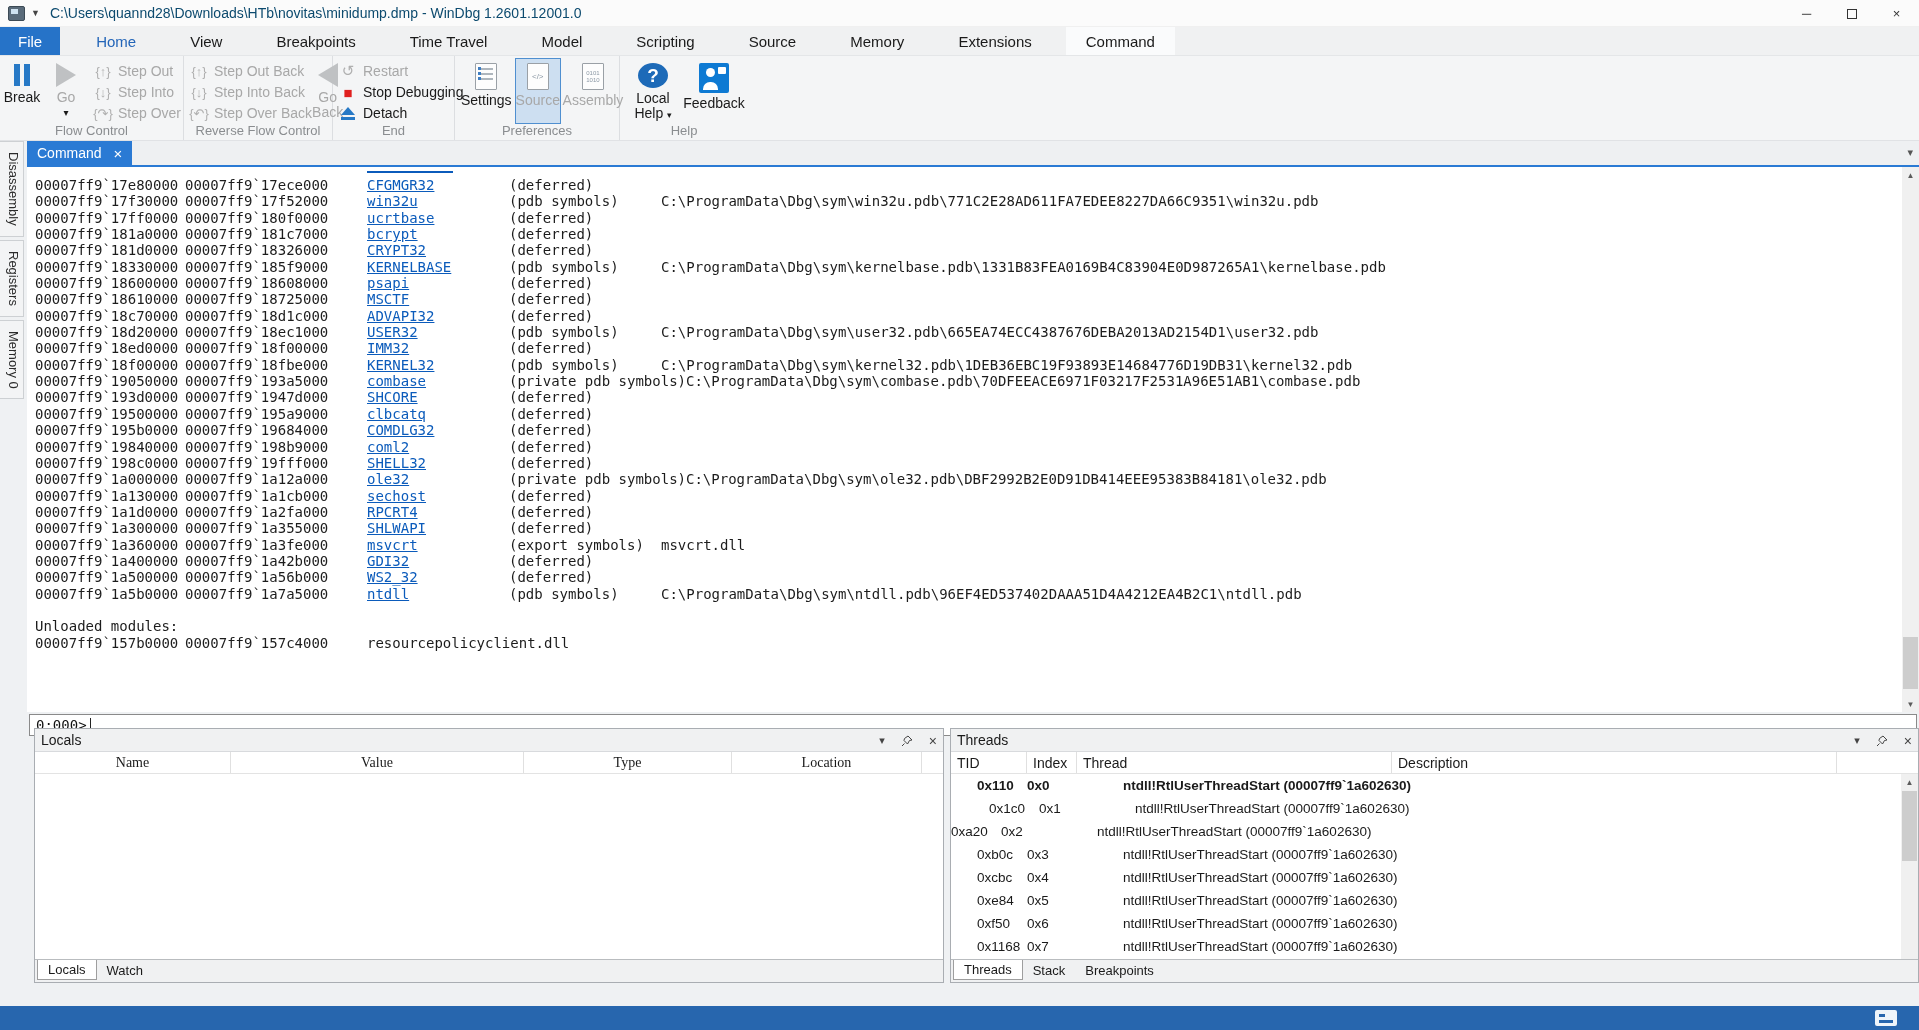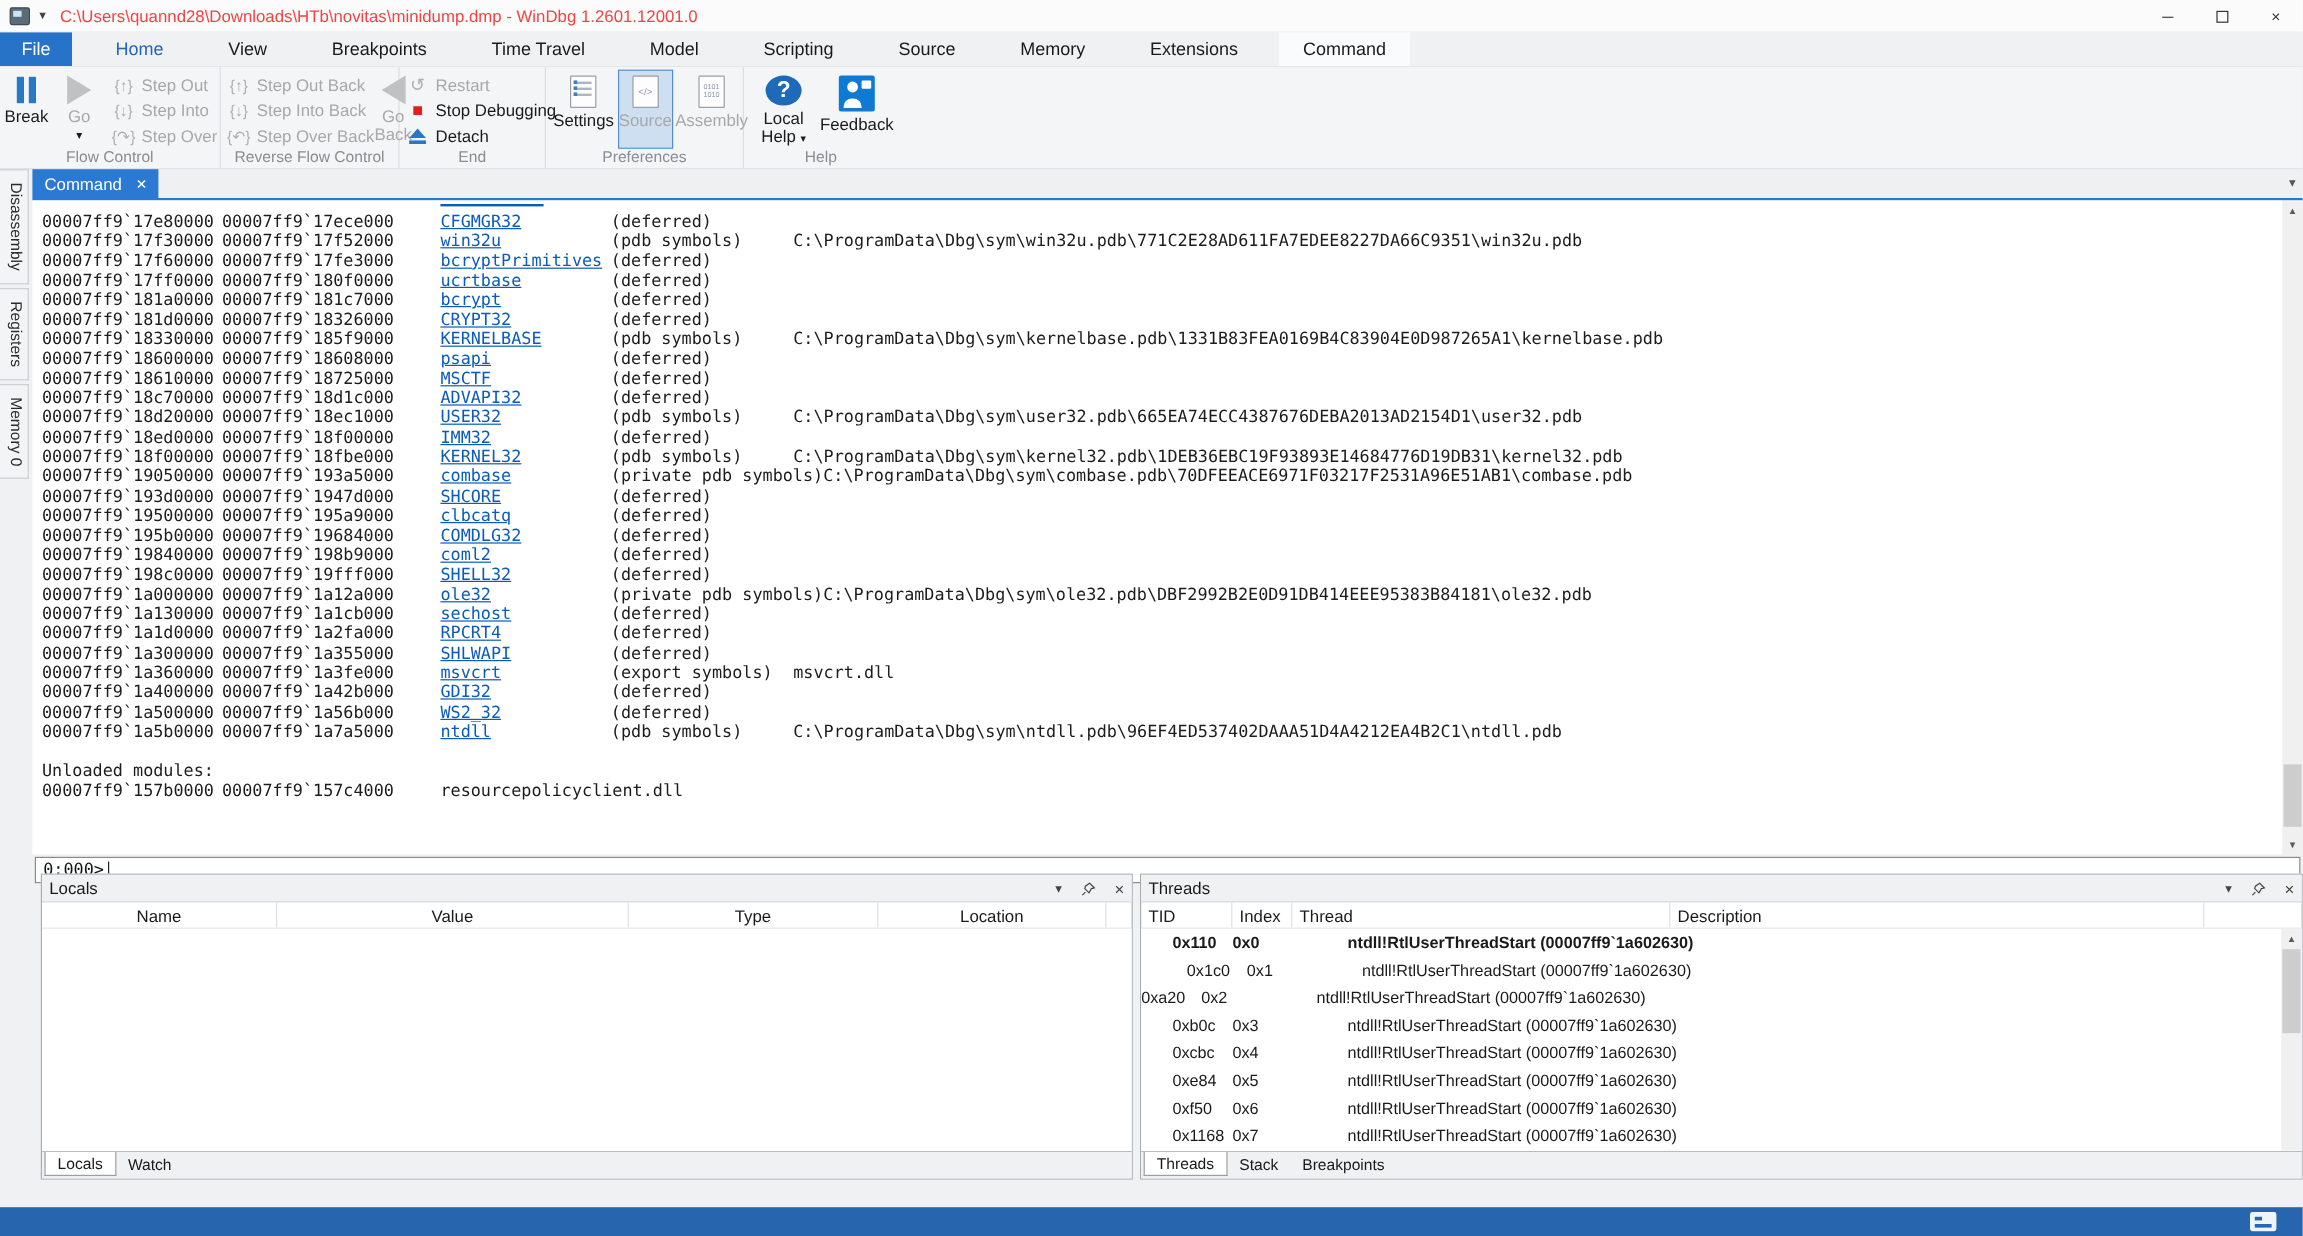--- a/index.html
+++ b/index.html
@@ -4,21 +4,21 @@
 <style>
   * { margin:0; padding:0; box-sizing:border-box; }
   html,body { width:1919px; height:1030px; overflow:hidden; font-family:"Liberation Sans", sans-serif; background:#eff1f3; }
   #app { position:relative; width:1919px; height:1030px; background:#eff1f3; }
 
   
   .titlebar { position:absolute; left:0; top:0; width:100%; height:27px; background:#fbfbfb; display:flex; align-items:center; border-bottom:1px solid #f0f0f0; }
   .app-icon { width:17px; height:15px; margin:0 6px 0 8px; background:#5a6b7a; border:1px solid #3c4a55; border-radius:2px; position:relative; }
   .app-icon::after { content:""; position:absolute; left:2px; top:2px; width:7px; height:5px; background:#cfe2f0; }
   .qa-caret { font-size:9px; color:#444; margin-right:10px; }
-  .title-text { font-size:14px; color:#ef4444; }
+  .title-text { font-size:14px; color:#0c4a6e; }
   .win-controls { position:absolute; right:0; top:0; height:27px; display:flex; }
   .win-btn { width:45px; height:27px; display:flex; align-items:center; justify-content:center; font-size:13px; color:#333; }
   .win-btn.max span { display:block; width:10px; height:10px; border:1px solid #333; }
 
   
   .ribbon-tabs { position:absolute; left:0; top:27px; width:100%; height:29px; background:#f0f1f2; display:flex; align-items:stretch; border-bottom:1px solid #e4e6e8; }
   .rtab { padding:0 20px; display:flex; align-items:center; font-size:15px; color:#1a1a1a; margin-right:14px; }
   .rtab.file { background:var(--file-tab); color:#fff; margin-right:16px; padding:0 18px; }
   .rtab.active { color:#2365b8; }
   .rtab.light { background:#fafbfc; }
@@ -86,21 +86,21 @@
   
   .panel { position:absolute; top:587px; height:255px; background:#fff; border:1px solid #a9adb2; display:flex; flex-direction:column; }
   .panel.locals { left:34px; width:910px; }
   .panel.threads { left:950px; width:969px; }
   .panel-title { height:23px; background:#f0f1f2; border-bottom:1px solid #d8dadd; display:flex; align-items:center; font-size:14px; color:#1a1a1a; padding:0 6px; position:relative; }
   .panel-icons { position:absolute; right:6px; top:0; height:23px; display:flex; align-items:center; gap:16px; color:#444; }
   .panel-icons .ic { font-size:11px; }
   .pin-svg { width:12px; height:12px; }
   .col-header { height:22px; display:flex; border-bottom:1px solid #e3e3e3; font-size:14px; color:#1a1a1a; }
   .col-cell { border-right:1px solid #e0e0e0; display:flex; align-items:center; }
-  .col-cell.center { justify-content:center; }
+  .col-cell.center { justify-content:center;font-family:Liberation Serif, serif; }
   .col-cell.pad { padding-left:6px; }
   .panel-body { flex:1; overflow:hidden; position:relative; background:#fff; }
   .t-row { height:23px; display:flex; font-size:13.5px; color:#1a1a1a; align-items:center; }
   .t-row.bold { font-weight:bold; }
   .t-cell { overflow:visible; white-space:nowrap; }
   .panel-tabs { height:23px; background:#f0f1f2; border-top:1px solid #b9bcbf; display:flex; align-items:flex-start; padding-left:2px; }
   .ptab { height:20px; padding:0 10px; font-size:13px; color:#1a1a1a; display:flex; align-items:center; }
   .ptab.active { background:#fff; border:1px solid #9e9e9e; border-top:none; }
   .threads-scroll { position:absolute; right:0; top:0; width:17px; bottom:0; background:#f0f0f0; }
   .threads-scroll .arr { position:absolute; top:0; left:0; width:17px; height:16px; font-size:8px; color:#5b5b5b; display:flex; align-items:center; justify-content:center; }
@@ -281,21 +281,20 @@
         <span class="x">×</span>
       </div>
       <div class="tabbar-chevron">▾</div>
     </div>
     <div class="accent-line"></div>
 
     <div class="cmd-output" id="cmdOutput">
         <div class="mod-row" style="height: 8px;"><span class="clip-frag" style="margin-left: 332px;"></span></div>
         <div class="mod-row"><span class="addr">00007ff9`17e80000</span><span class="addr second">00007ff9`17ece000</span><span class="name-cell"><a class="mod-link">CFGMGR32</a></span><span class="status-cell">(deferred)</span></div>
         <div class="mod-row"><span class="addr">00007ff9`17f30000</span><span class="addr second">00007ff9`17f52000</span><span class="name-cell"><a class="mod-link">win32u</a></span><span class="status-cell">(pdb symbols)</span><span>C:\ProgramData\Dbg\sym\win32u.pdb\771C2E28AD611FA7EDEE8227DA66C9351\win32u.pdb</span></div>
-        <div class="mod-row"><span class="addr">00007ff9`17f60000</span><span class="addr second">00007ff9`17fe3000</span><span class="name-cell"><a class="mod-link">bcryptPrimitives</a></span><span class="status-cell">(deferred)</span></div>
         <div class="mod-row"><span class="addr">00007ff9`17ff0000</span><span class="addr second">00007ff9`180f0000</span><span class="name-cell"><a class="mod-link">ucrtbase</a></span><span class="status-cell">(deferred)</span></div>
         <div class="mod-row"><span class="addr">00007ff9`181a0000</span><span class="addr second">00007ff9`181c7000</span><span class="name-cell"><a class="mod-link">bcrypt</a></span><span class="status-cell">(deferred)</span></div>
         <div class="mod-row"><span class="addr">00007ff9`181d0000</span><span class="addr second">00007ff9`18326000</span><span class="name-cell"><a class="mod-link">CRYPT32</a></span><span class="status-cell">(deferred)</span></div>
         <div class="mod-row"><span class="addr">00007ff9`18330000</span><span class="addr second">00007ff9`185f9000</span><span class="name-cell"><a class="mod-link">KERNELBASE</a></span><span class="status-cell">(pdb symbols)</span><span>C:\ProgramData\Dbg\sym\kernelbase.pdb\1331B83FEA0169B4C83904E0D987265A1\kernelbase.pdb</span></div>
         <div class="mod-row"><span class="addr">00007ff9`18600000</span><span class="addr second">00007ff9`18608000</span><span class="name-cell"><a class="mod-link">psapi</a></span><span class="status-cell">(deferred)</span></div>
         <div class="mod-row"><span class="addr">00007ff9`18610000</span><span class="addr second">00007ff9`18725000</span><span class="name-cell"><a class="mod-link">MSCTF</a></span><span class="status-cell">(deferred)</span></div>
         <div class="mod-row"><span class="addr">00007ff9`18c70000</span><span class="addr second">00007ff9`18d1c000</span><span class="name-cell"><a class="mod-link">ADVAPI32</a></span><span class="status-cell">(deferred)</span></div>
         <div class="mod-row"><span class="addr">00007ff9`18d20000</span><span class="addr second">00007ff9`18ec1000</span><span class="name-cell"><a class="mod-link">USER32</a></span><span class="status-cell">(pdb symbols)</span><span>C:\ProgramData\Dbg\sym\user32.pdb\665EA74ECC4387676DEBA2013AD2154D1\user32.pdb</span></div>
         <div class="mod-row"><span class="addr">00007ff9`18ed0000</span><span class="addr second">00007ff9`18f00000</span><span class="name-cell"><a class="mod-link">IMM32</a></span><span class="status-cell">(deferred)</span></div>
         <div class="mod-row"><span class="addr">00007ff9`18f00000</span><span class="addr second">00007ff9`18fbe000</span><span class="name-cell"><a class="mod-link">KERNEL32</a></span><span class="status-cell">(pdb symbols)</span><span>C:\ProgramData\Dbg\sym\kernel32.pdb\1DEB36EBC19F93893E14684776D19DB31\kernel32.pdb</span></div>

